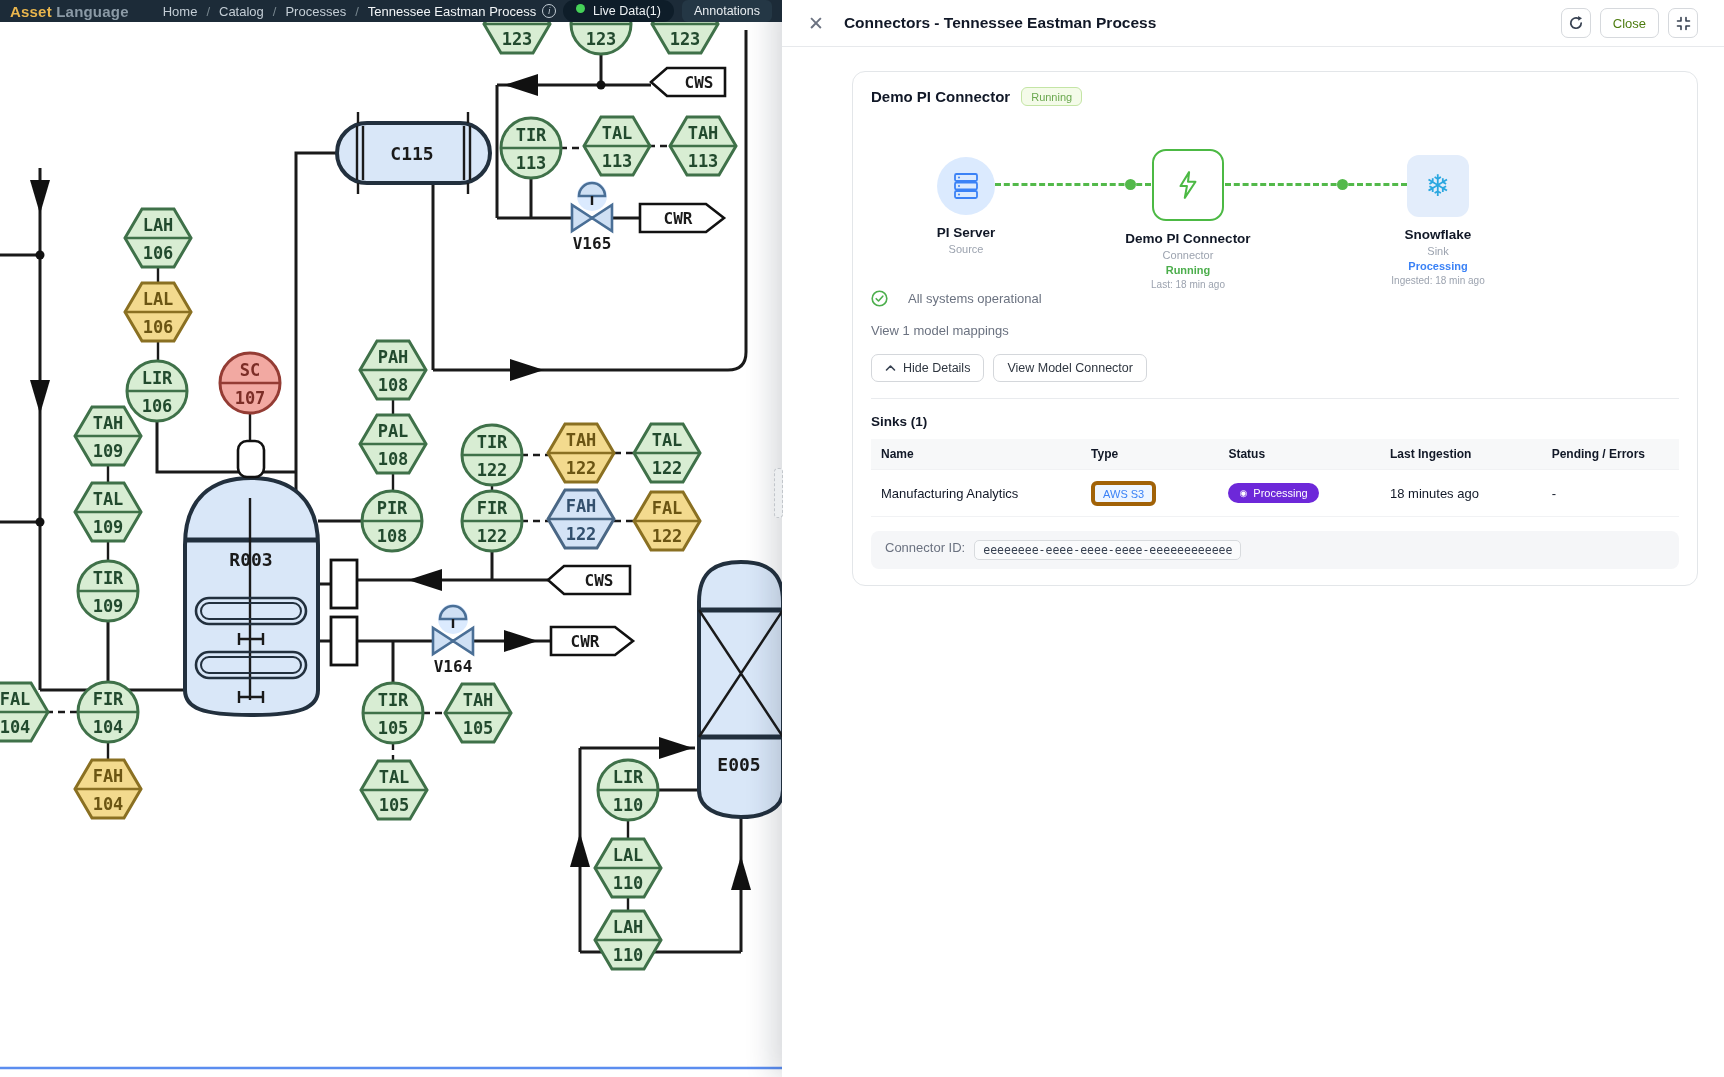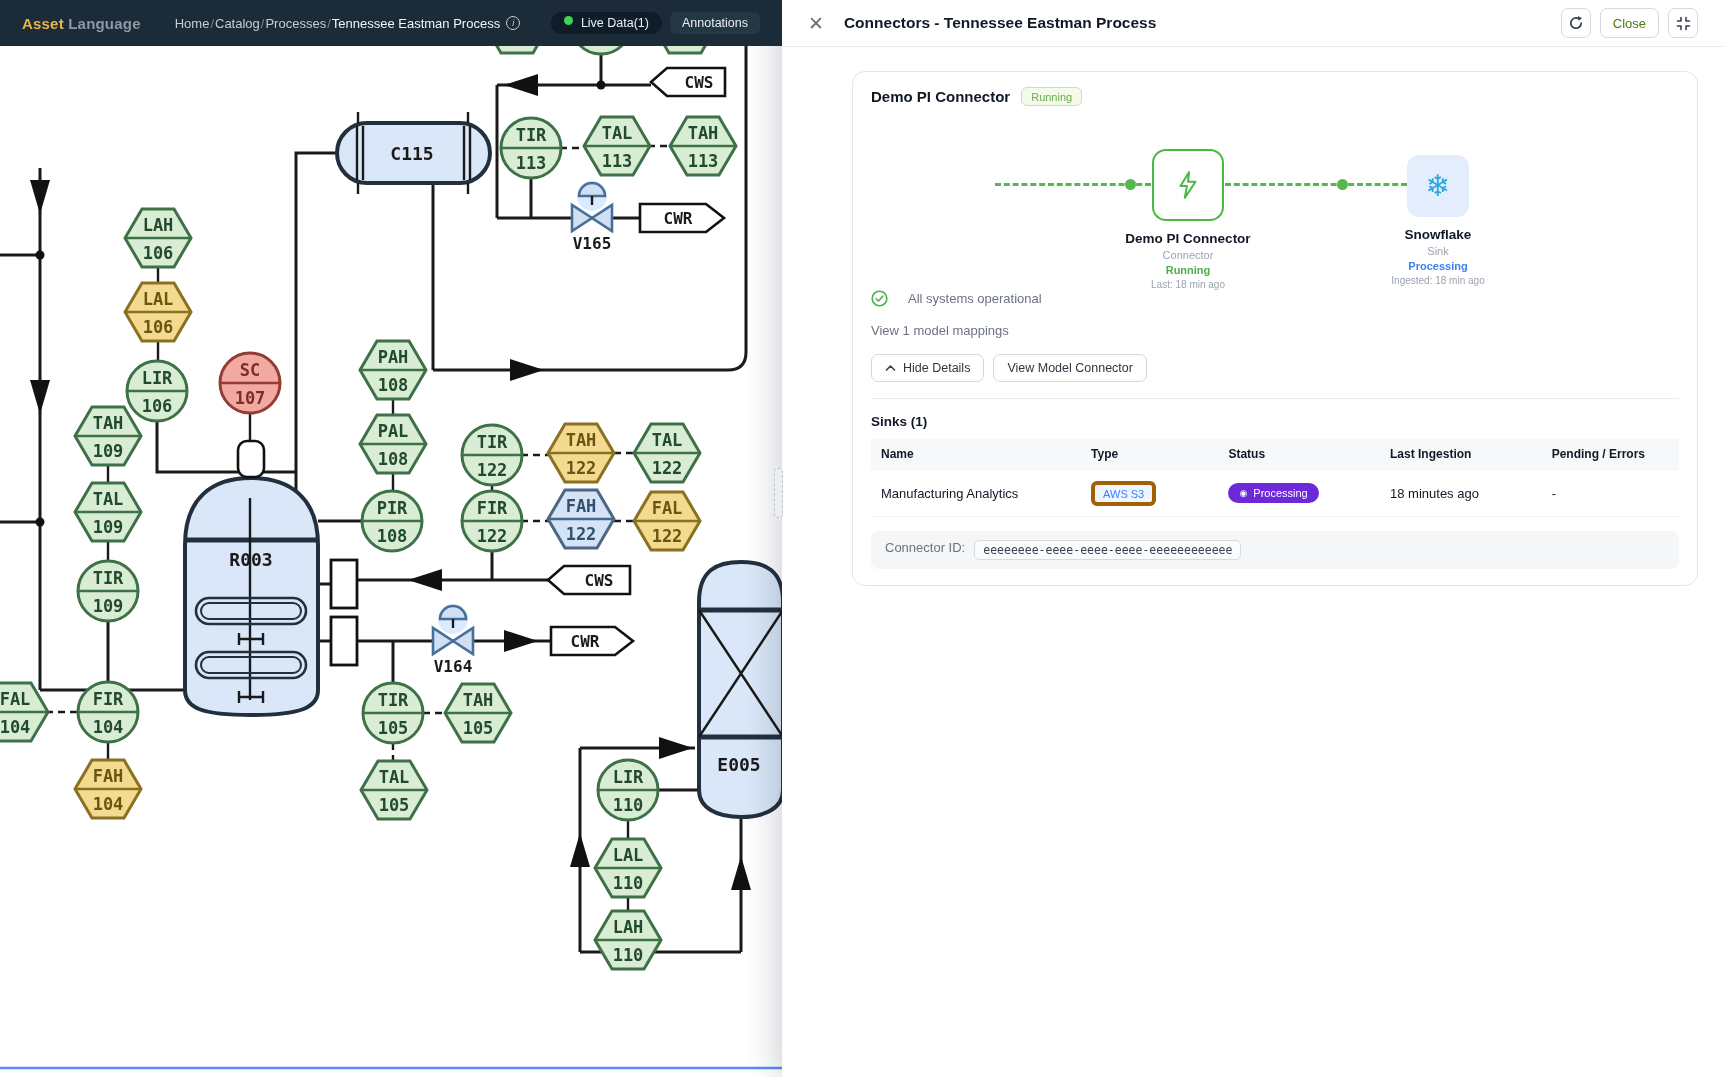--- a/index.html
+++ b/index.html
@@ -1,26 +1,26 @@
 <!DOCTYPE html>
 <html><head>
 <meta charset="utf-8">
 <style>
   * { margin:0; padding:0; box-sizing:border-box; }
   html,body { width:1724px; height:1077px; overflow:hidden; background:#fff;
               font-family:"Liberation Sans", sans-serif; }
   .stage { position:relative; width:1724px; height:1077px; background:#fff; }
 
   
-  .topbar { position:absolute; left:0; top:0; width:782px; height:46px; background:#1c2b38;
-            display:flex; align-items:center; padding:0 22px; z-index:30; }
+  .topbar { position:absolute; left:0; top:0; width:782px; height:22px; background:#1c2b38;
+            display:flex; align-items:center; padding:0 10px; z-index:30; }
   .logo { font-size:15px; font-weight:bold; letter-spacing:.2px; white-space:nowrap; }
   .logo .l1 { color:#e8b54d; }
   .logo .l2 { color:#8b9aa6; }
-  .crumbs { display:flex; align-items:center; gap:1px; margin-left:34px; font-size:13px; color:#c3cdd5; white-space:nowrap; }
+  .crumbs { display:flex; align-items:center; gap:9px; margin-left:34px; font-size:13px; color:#c3cdd5; white-space:nowrap; }
   .crumbs .sep { color:#77868f; }
   .crumbs .current { color:#f2f5f7; display:flex; align-items:center; gap:6px; }
   .info-ic { width:14px; height:14px; border:1.4px solid #c3cdd5; border-radius:50%;
              font-size:9px; color:#c3cdd5; display:inline-flex; align-items:center; justify-content:center; font-style:italic; }
   .bar-right { margin-left:auto; display:flex; align-items:center; gap:8px; }
   .live-pill { background:#0e1d29; border-radius:14px; padding:4px 13px; display:flex; gap:8px;
                color:#eef2f5; font-size:12.5px; cursor:pointer; }
   .live-dot { width:9px; height:9px; border-radius:50%; background:#45d158; }
   .anno-btn { background:#243745; border-radius:6px; padding:4px 12px; color:#e8edf1; font-size:12.5px; cursor:pointer; }
 
@@ -474,20 +474,34 @@
           <span class="card-name">Demo PI Connector</span>
           <span class="badge-running">Running</span>
         </div>
 
         <div class="pipeline">
           <div class="pl-line" style="left:142px; width:156px;"></div>
           <div class="pl-dot" style="left:272px;"></div>
           <div class="pl-line" style="left:372px; width:182px;"></div>
           <div class="pl-dot" style="left:484px;"></div>
 
+          <div class="node" style="left:113px; top:47px;">
+            <div class="node-ic ic-circle">
+              <svg width="26" height="28" viewBox="0 0 26 28">
+                <rect x="2" y="2" width="22" height="7" rx="1.5" fill="none" stroke="#3b82f6" stroke-width="1.8"></rect>
+                <rect x="2" y="10.5" width="22" height="7" rx="1.5" fill="none" stroke="#3b82f6" stroke-width="1.8"></rect>
+                <rect x="2" y="19" width="22" height="7" rx="1.5" fill="none" stroke="#3b82f6" stroke-width="1.8"></rect>
+                <circle cx="6" cy="5.5" r="1" fill="#3b82f6"></circle>
+                  <circle cx="6" cy="14" r="1" fill="#3b82f6"></circle>
+                  <circle cx="6" cy="22.5" r="1" fill="#3b82f6"></circle>
+              </svg>
+            </div>
+            <div class="n-name">PI Server</div>
+            <div class="n-sub">Source</div>
+          </div>
 
           <div class="node" style="left:335px; top:39px;">
             <div class="node-ic ic-boxg">
               <svg width="26" height="30" viewBox="0 0 24 28">
                 <path d="M13,2 L5,15 H11 L9,26 L19,11 H12 Z" fill="none" stroke="#4cb944" stroke-width="1.9" stroke-linejoin="round"></path>
               </svg>
             </div>
             <div class="n-name">Demo PI Connector</div>
             <div class="n-sub">Connector</div>
             <div class="n-green">Running</div>

